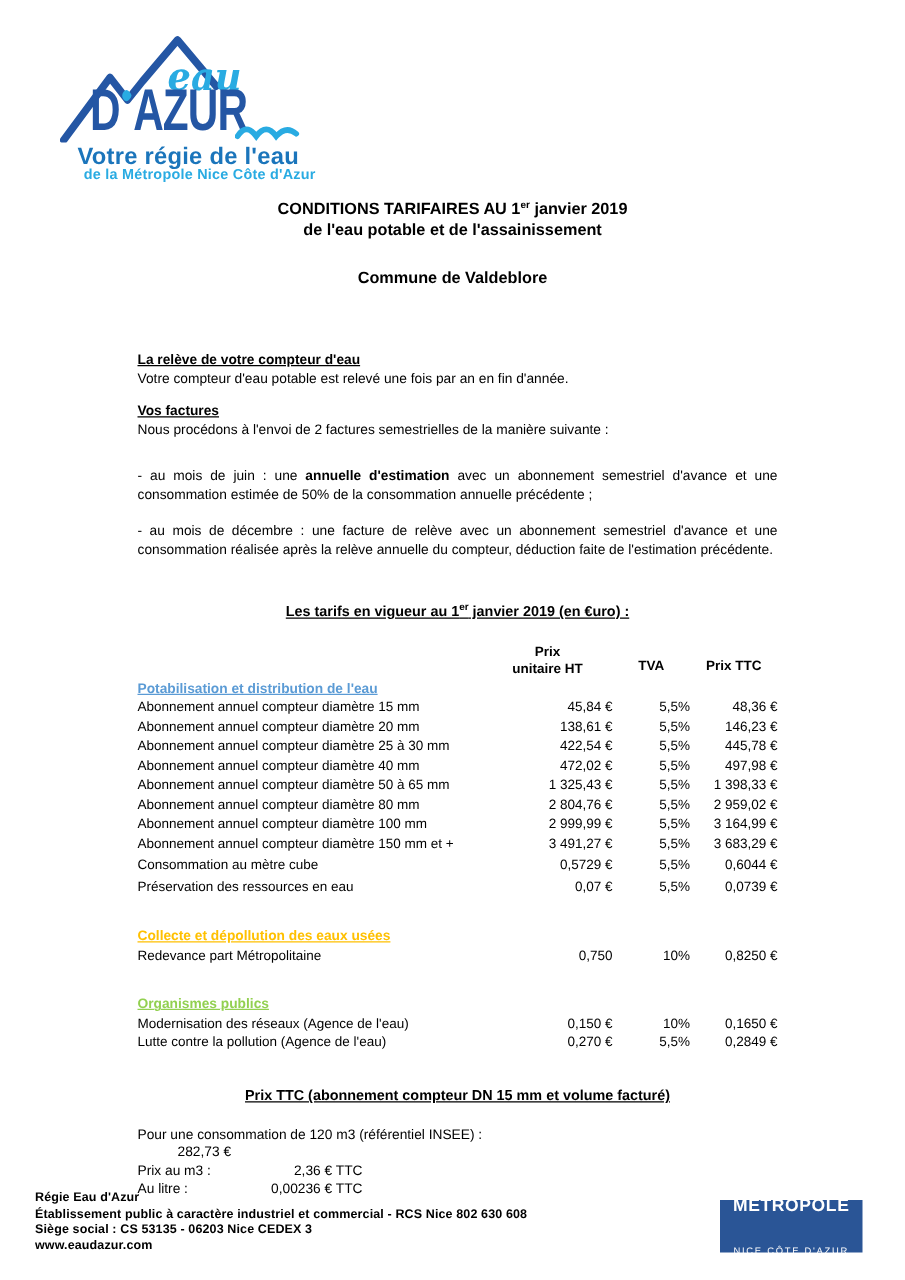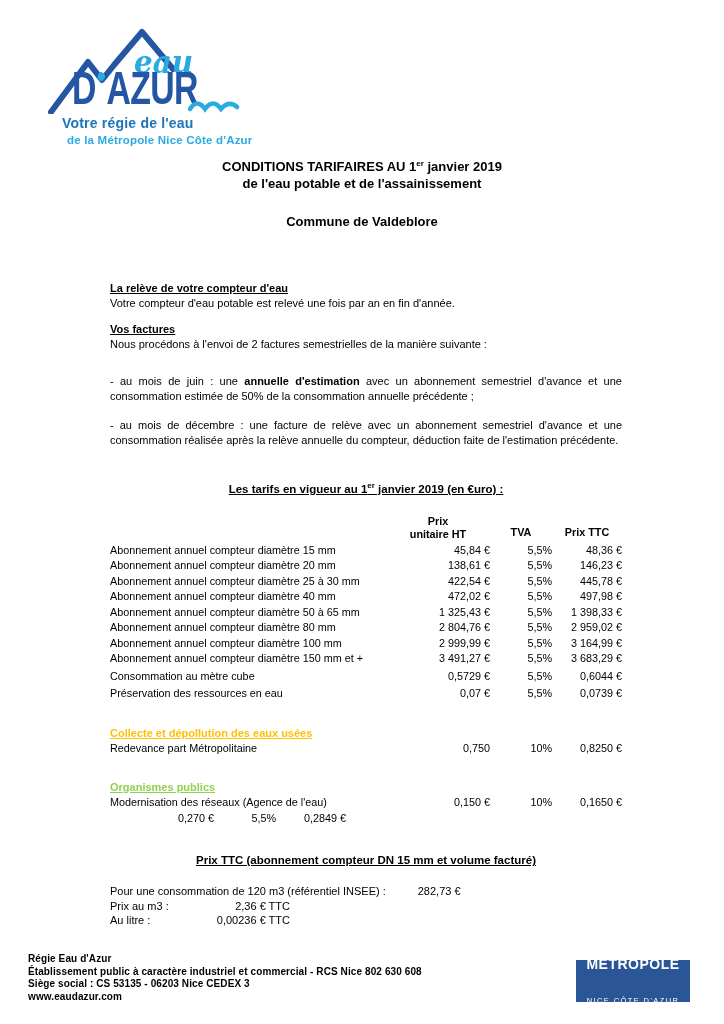--- a/index.html
+++ b/index.html
@@ -22,21 +22,21 @@
     position:absolute; left:32px; top:40px; font-weight:bold; font-size:47px;
     color:#2456A4; letter-spacing:-1px; transform:scaleX(0.72); transform-origin:left;
     white-space:nowrap; line-height:44px; display:flex; align-items:flex-start;
   }
   .logo .droplet {
     width:9px; height:9px; background:#29ABE2; border-radius:50% 2px 50% 50%;
     transform:rotate(45deg); display:inline-block; margin:6px 3px 0 3px;
   }
   .logo .wave { left:148px; top:70px; }
   .logo .tagline {
-    position:absolute; left:22px; top:89px; font-weight:bold; font-size:14px;
+    position:absolute; left:22px; top:89px; font-weight:bold; font-size:19px;
     color:#1B75BB; letter-spacing:0.2px; white-space:nowrap;
   }
   .logo .subtagline {
     position:absolute; left:27px; top:108px; font-weight:bold; font-size:11.5px;
     color:#29ABE2; letter-spacing:0.2px; white-space:nowrap;
   }
   
   .doc-title { position:absolute; left:0; right:0; top:155px; text-align:center;
     font-weight:bold; font-size:13px; line-height:17px; }
   .sup { vertical-align:super; font-size:8px;text-align:center; }
@@ -66,21 +66,21 @@
   .sec-blue   { color:#5B9BD5; text-decoration-color:#5B9BD5; }
   .sec-orange { color:#FFC000; text-decoration-color:#FFC000; }
   .sec-green  { color:#92D050; text-decoration-color:#92D050; }
   .gap-row  { margin-top:2px; }
   .sec-gap2 { margin-top:24px; }
   .sec-gap3 { margin-top:23px; }
   
   .ttc-heading { margin-top:27px; text-align:center; font-weight:bold;
     text-decoration:underline; font-size:11.5px; }
   .ttc-lines { margin-top:16px; line-height:14.5px; }
-  .ttc-line1 { display:flex; }
+  .ttc-line1 { display:flex;flex-direction:column; }
   .ttc-line1 .val { margin-left:32px; }
   .ttc-line { display:flex; }
   .ttc-line .lab { width:72px; }
   .ttc-line .val { width:108px; text-align:right; }
   
   .footer { position:absolute; left:28px; top:953px; font-size:10px; font-weight:bold;
     line-height:12.5px; letter-spacing:0.1px; }
   .metropole {
     position:absolute; left:576px; top:960px; width:114px; height:42px;
     background:#2A5596; color:#fff; display:flex; flex-direction:column;
@@ -134,20 +134,21 @@
     <div class="table">
 
       <div class="trow thead">
         <div class="lbl"></div>
         <div class="ht">Prix
 unitaire HT</div>
         <div class="tva">TVA</div>
         <div class="ttc">Prix TTC</div>
       </div>
 
+      <div class="sec-heading sec-blue">Potabilisation et distribution de l'eau</div>
 
       <div class="trow">
         <div class="lbl">Abonnement annuel compteur diamètre 15 mm</div>
         <div class="ht">45,84 €</div>
         <div class="tva">5,5%</div>
         <div class="ttc">48,36 €</div>
       </div>
       <div class="trow">
         <div class="lbl">Abonnement annuel compteur diamètre 20 mm</div>
         <div class="ht">138,61 €</div>
@@ -212,20 +213,21 @@
       </div>
 
       <div class="sec-heading sec-green sec-gap3">Organismes publics</div>
       <div class="trow">
         <div class="lbl">Modernisation des réseaux (Agence de l'eau)</div>
         <div class="ht">0,150 €</div>
         <div class="tva">10%</div>
         <div class="ttc">0,1650 €</div>
       </div>
       <div class="trow">
+        <div class="lbl">Lutte contre la pollution (Agence de l'eau)</div>
         <div class="ht">0,270 €</div>
         <div class="tva">5,5%</div>
         <div class="ttc">0,2849 €</div>
       </div>
     </div>
 
     <div class="ttc-heading">Prix TTC (abonnement compteur DN 15 mm et volume facturé)</div>
     <div class="ttc-lines">
       <div class="ttc-line1">
         <span>Pour une consommation de 120 m3 (référentiel INSEE) :</span>

